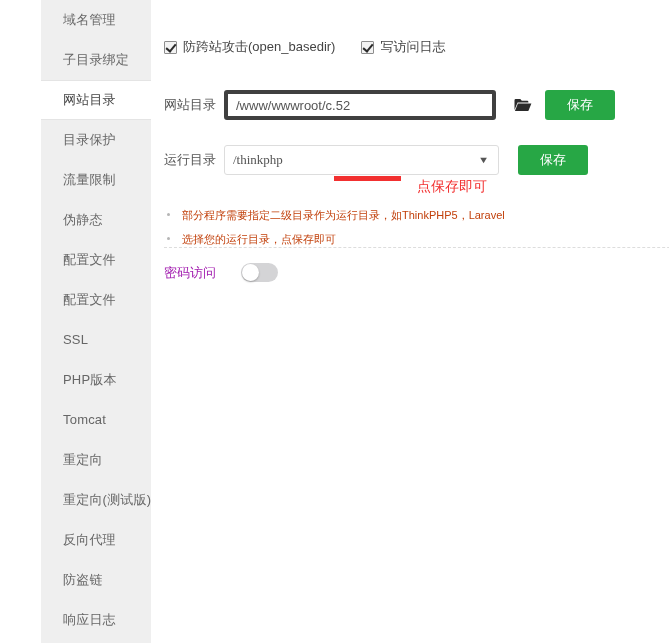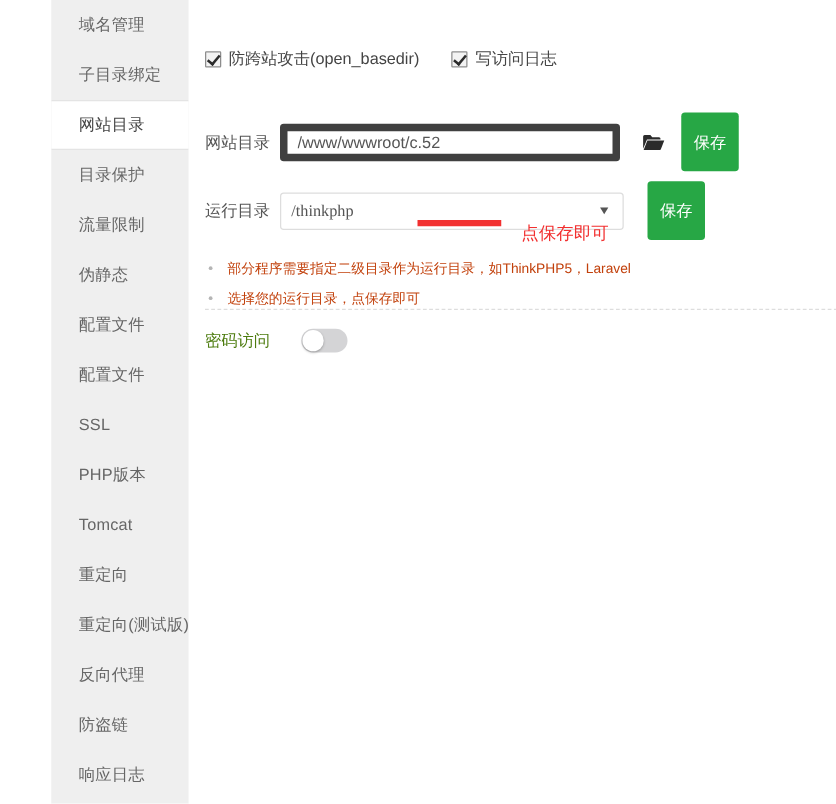--- a/index.html
+++ b/index.html
@@ -119,21 +119,21 @@
     font-size: 13px;
     color: #555;
     margin-right: 8px;
     width: 52px;
     text-align: left;
     flex: none;
   }
   .finput {
     width: 272px;
     height: 30px;
-    border: 6px solid #404040;
+    border: 4px solid #404040;
     border-radius: 3px;
     box-sizing: border-box;
     padding: 0 8px;
     font-size: 13px;
     color: #555;
     font-family: "Liberation Sans", "DejaVu Sans", sans-serif;
     background: #fff;
     outline: none;
   }
   .fselect {
@@ -168,22 +168,22 @@
     cursor: pointer;
     flex: none;
   }
   .btn-save {
     background: #27a745;
     color: #fff;
     border: none;
     border-radius: 3px;
     font-size: 13px;
     font-family: "Liberation Sans", "DejaVu Sans", sans-serif;
-    height: 47px;
-    padding: 0 10px;
+    height: 30px;
+    padding: 0 22px;
     cursor: pointer;
     line-height: 30px;
     white-space: nowrap;
   }
   .btn-save.run { margin-left: 19px; }
 
   
   .red-bar {
     position: absolute;
     left: 183px;
@@ -238,21 +238,21 @@
   
   .toggle-row {
     position: absolute;
     left: 13px;
     top: 263px;
     display: flex;
     align-items: center;
   }
   .toggle-label {
     font-size: 13px;
-    color: #4d7c0f;
+    color: #a21caf;
     width: 64px;
     flex: none;
   }
   .switch {
     width: 37px;
     height: 19px;
     border-radius: 10px;
     background: #d4d4d6;
     position: relative;
     cursor: pointer;

